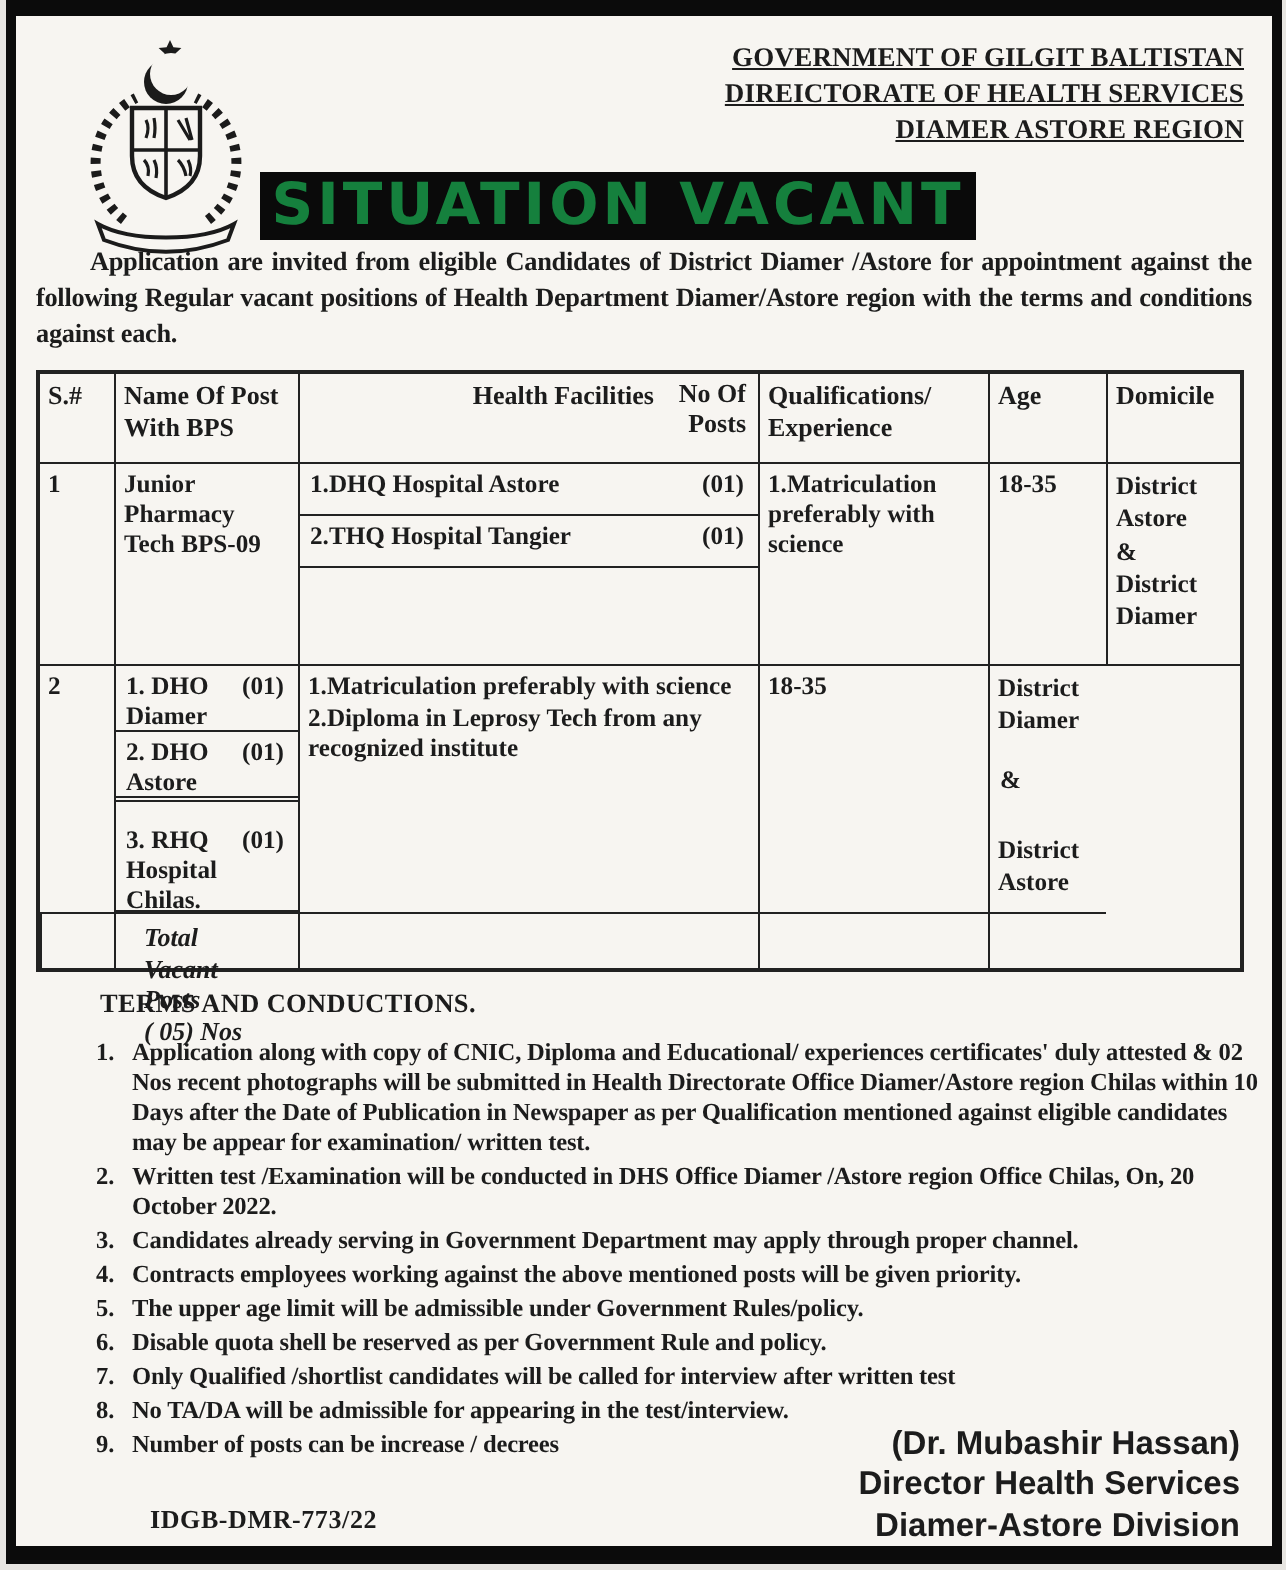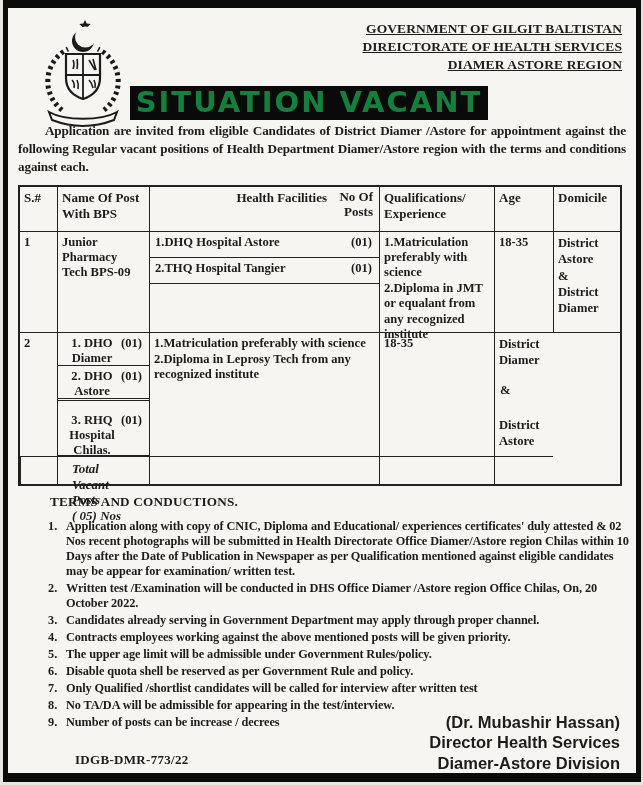--- a/index.html
+++ b/index.html
@@ -47,21 +47,20 @@
   .vt-cell.nol { border-left: none; }
   .vt-cell.not { border-top: none; }
   .hdr { font-size: 13px; }
   .fac-hdr { display: flex; justify-content: flex-end; padding: 3px 6px 0 5px; }
   .no-posts { width: 46px; text-align: right; line-height: 1.15; }
   .fac-cell { padding: 0; display: flex; flex-direction: column; }
   .fac-row {
     display: flex; justify-content: space-between;
     padding: 3px 7px 2px 5px; min-height: 26px;
     border-bottom: 1.5px solid #222;
-    text-align: center;
   }
   .fac-row.dbl { border-bottom: 3px double #222; }
   .fac-row.gap { margin-top: 9px; }
   .qual-cell div { margin-bottom: 1px; }
   .dom-line { line-height: 1.3; }
   .amp-gap { margin: 13px 0 19px 1px; }
   .total-cell {
     padding: 4px 16px 2px 14px; display: flex; justify-content: space-between;
     font-style: italic; font-size: 13px; flex-direction: column;
   }
@@ -147,21 +146,20 @@
           <span>1.DHQ Hospital Astore</span>
           <span>(01)</span>
         </div>
         <div class="fac-row">
           <span>2.THQ Hospital Tangier</span>
           <span>(01)</span>
         </div>
       </div>
       <div class="vt-cell qual-cell">
         <div>1.Matriculation preferably with science</div>
-        <div>2.Diploma in JMT or equalant from any recognized institute</div>
       </div>
       <div class="vt-cell">18-35</div>
       <div class="vt-cell">
         <div class="dom-line">District Astore</div>
         <div class="dom-line">&amp;</div>
         <div class="dom-line">District Diamer</div>
       </div>
 
       <div class="vt-cell nol">2</div>
       <div class="vt-cell fac-cell">

